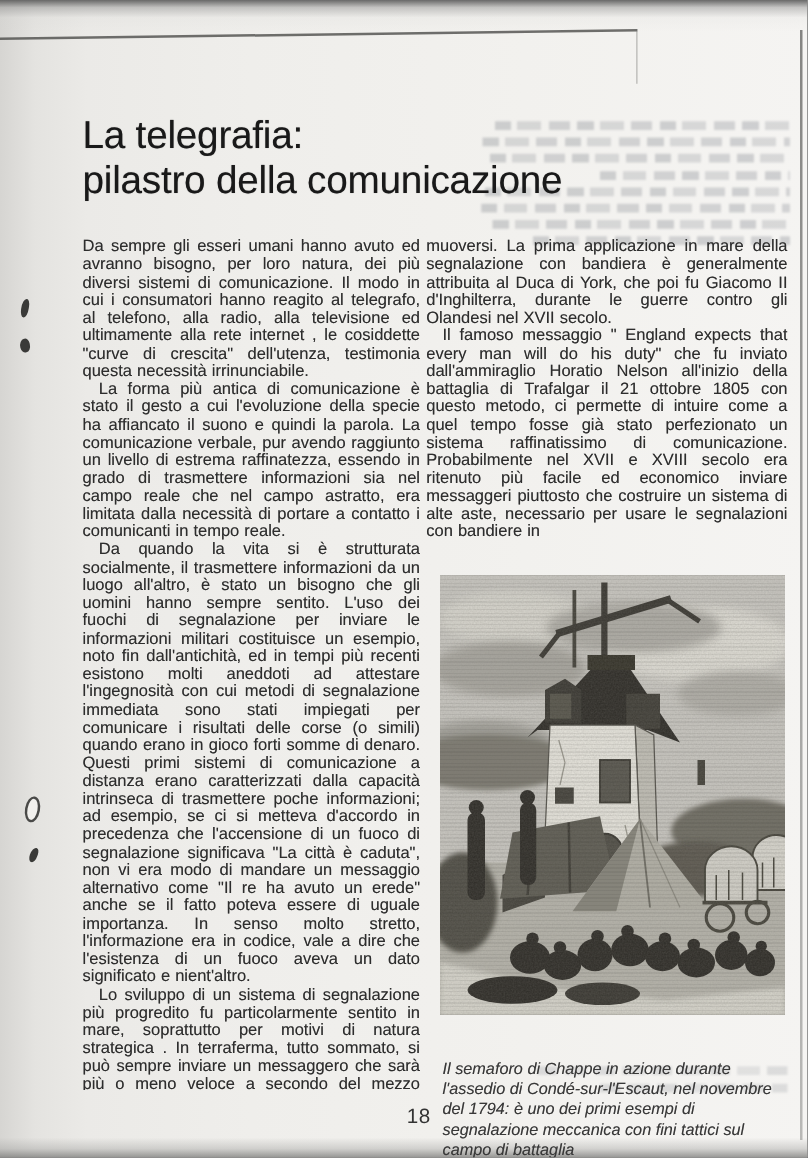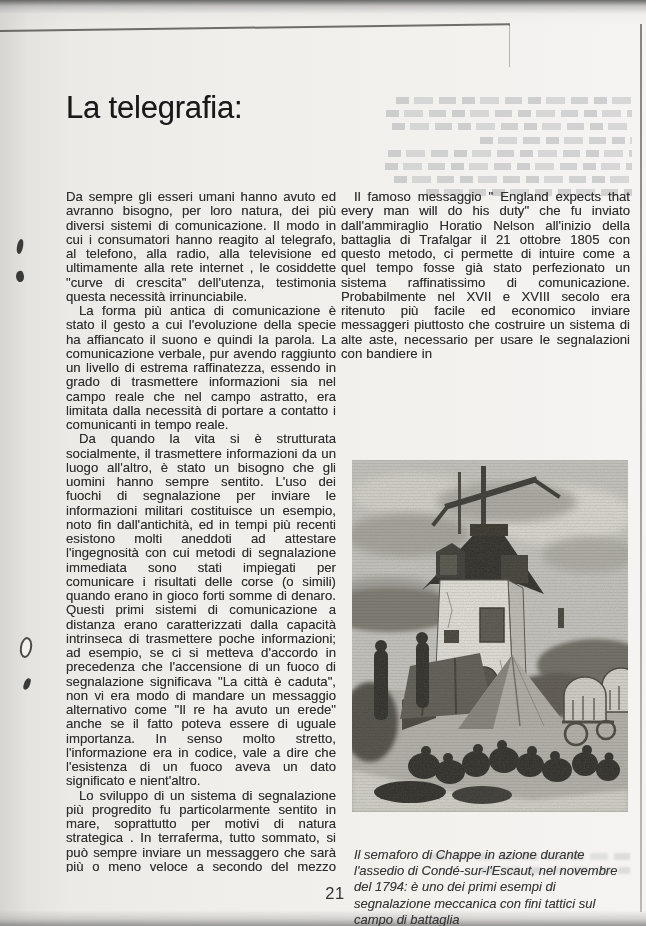--- a/index.html
+++ b/index.html
@@ -76,31 +76,32 @@
       <div class="bl"></div>
       <div class="bl"></div>
   </div>
   <div class="bleed-bottom">
     <div class="bl"></div>
       <div class="bl"></div>
   </div>
 
   <h1 class="title" style="margin:0;">
     <span>La telegrafia:</span><br>
-    <br>
+    <span>pilastro della comunicazione</span><br>
   </h1>
 
   <div class="col col-left">
     <p>Da sempre gli esseri umani hanno avuto ed avranno bisogno, per loro natura, dei più diversi sistemi di comunicazione. Il modo in cui i consumatori hanno reagito al telegrafo, al telefono, alla radio, alla televisione ed ultimamente alla rete internet , le cosiddette "curve di crescita" dell'utenza, testimonia questa necessità irrinunciabile.</p>
     <p class="indent">La forma più antica di comunicazione è stato il gesto a cui l'evoluzione della specie ha affiancato il suono e quindi la parola. La comunicazione verbale, pur avendo raggiunto un livello di estrema raffinatezza, essendo in grado di trasmettere informazioni sia nel campo reale che nel campo astratto, era limitata dalla necessità di portare a contatto i comunicanti in tempo reale.</p>
     <p class="indent">Da quando la vita si è strutturata socialmente, il trasmettere informazioni da un luogo all'altro, è stato  un bisogno che gli uomini hanno sempre sentito. L'uso dei fuochi di segnalazione per inviare le informazioni militari costituisce un esempio, noto fin dall'antichità, ed in tempi più recenti esistono molti aneddoti ad attestare l'ingegnosità con cui metodi di segnalazione immediata sono stati impiegati per comunicare i risultati delle corse (o simili) quando erano in gioco forti somme di denaro. Questi primi sistemi di comunicazione a distanza erano caratterizzati dalla capacità intrinseca di trasmettere poche informazioni; ad esempio, se ci si metteva d'accordo in precedenza che l'accensione di un fuoco di segnalazione significava "La città è caduta", non vi era modo di mandare un messaggio alternativo come "Il re ha avuto un erede" anche se il fatto poteva essere di uguale importanza. In senso molto stretto, l'informazione era in codice, vale a dire che l'esistenza di un fuoco aveva un dato significato e nient'altro.</p>
     <p class="indent">Lo sviluppo di un sistema di segnalazione più progredito fu particolarmente sentito in mare, soprattutto per motivi di natura strategica . In terraferma, tutto sommato, si può sempre inviare un messaggero che sarà più o meno veloce a secondo del mezzo usato per</p>
   </div>
 
   <div class="col col-right">
+    <p>muoversi. La prima applicazione in mare della segnalazione con bandiera è generalmente attribuita al Duca di York, che poi fu Giacomo II d'Inghilterra, durante le guerre contro gli Olandesi nel XVII secolo.</p>
     <p class="indent">Il famoso messaggio " England expects that every man will do his duty" che fu inviato dall'ammiraglio Horatio Nelson all'inizio della battaglia di Trafalgar il 21 ottobre 1805 con questo metodo, ci permette di intuire come a quel tempo fosse già stato perfezionato un sistema raffinatissimo di comunicazione. Probabilmente nel XVII e XVIII secolo era ritenuto più facile ed economico inviare messaggeri piuttosto che costruire un sistema di alte aste, necessario per usare le segnalazioni con  bandiere in</p>
   </div>
 
   <div class="figure">
     <svg viewBox="0 0 276 352" xmlns="http://www.w3.org/2000/svg">
       <defs>
         <filter id="soft">
             <feGaussianBlur stdDeviation="4"></feGaussianBlur>
           </filter>
         <filter id="soft2">
@@ -203,15 +204,15 @@
         <ellipse cx="58" cy="332" rx="36" ry="11"></ellipse>
         <ellipse cx="130" cy="335" rx="30" ry="9" fill="#3a3832"></ellipse>
       </g>
 
       <rect x="0" y="0" width="276" height="352" filter="url(#grain)" opacity="0.5"></rect>
     </svg>
   </div>
 
   <div class="caption">Il semaforo di Chappe in azione durante l'assedio di Condé-sur-l'Escaut, nel novembre del 1794: è uno dei primi esempi di segnalazione meccanica con fini tattici sul campo di battaglia</div>
 
-  <div class="page-number">21</div>
+  <div class="page-number">18</div>
 
 </div>
 
 </body></html>

